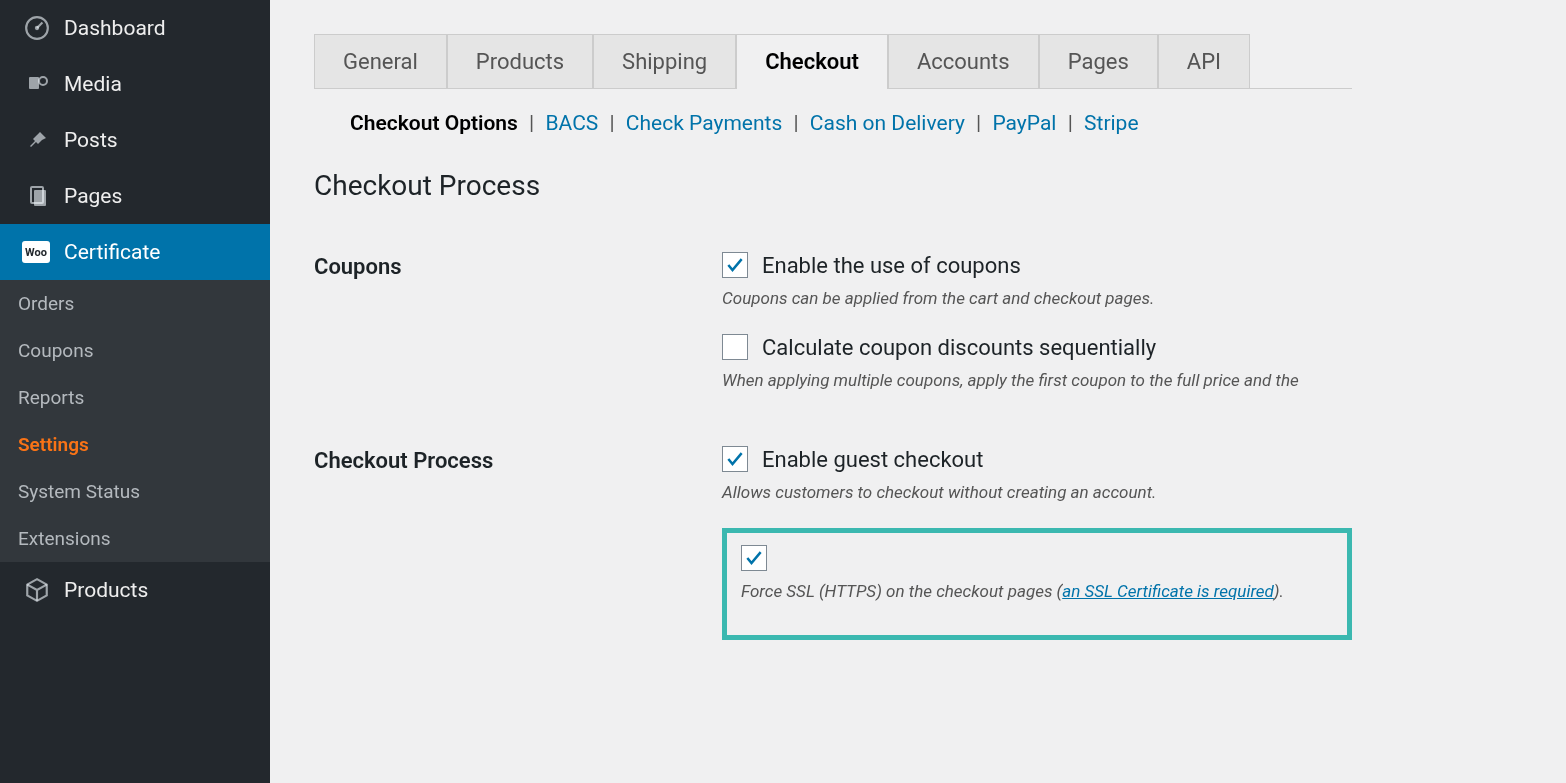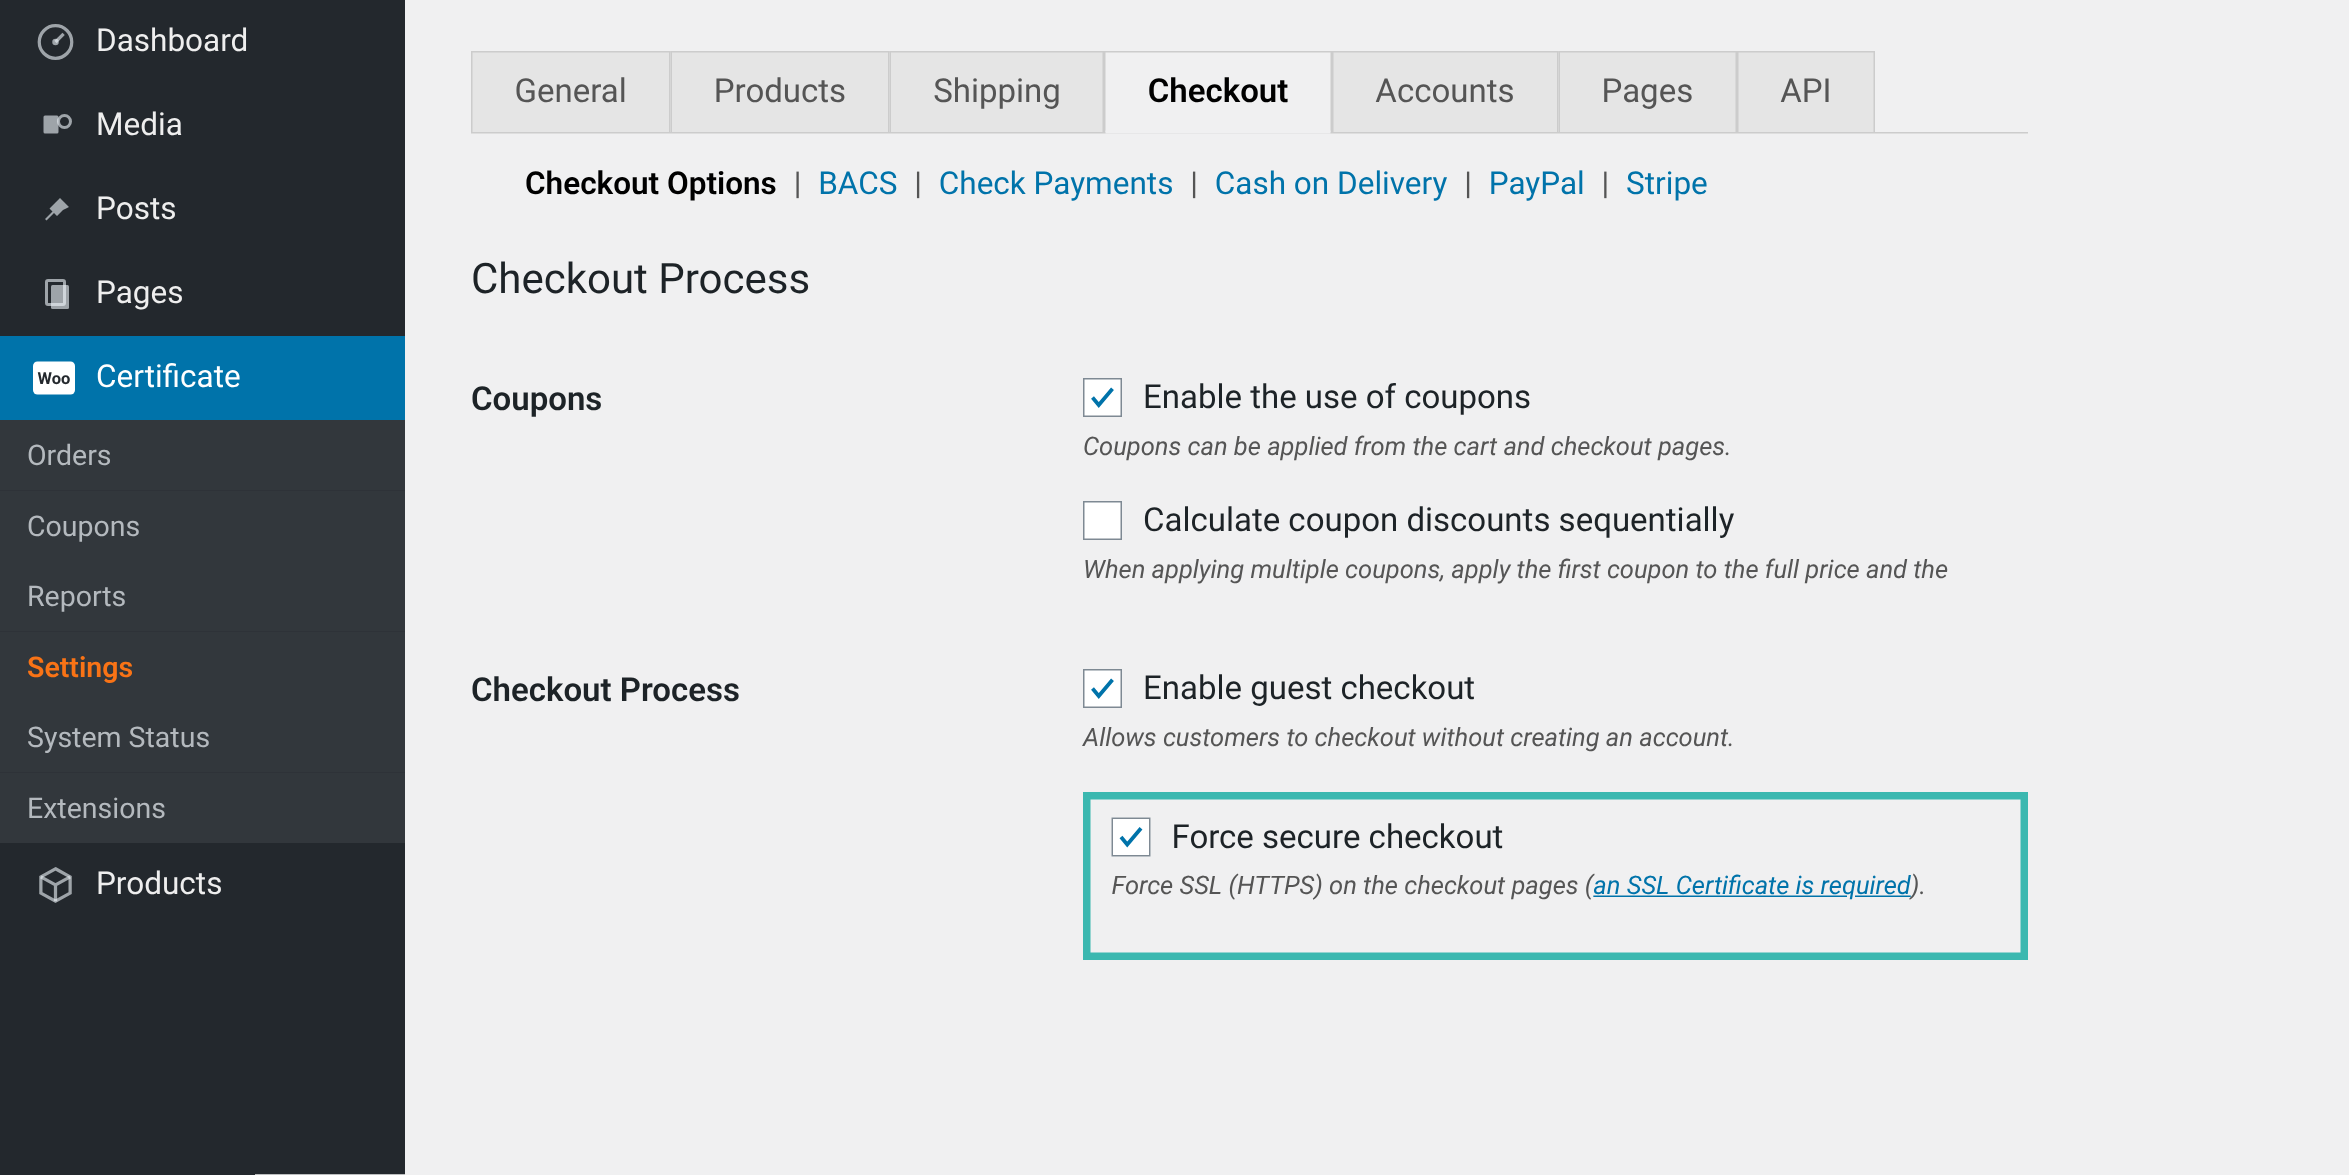--- a/index.html
+++ b/index.html
@@ -171,21 +171,20 @@
           </div>
           <div class="desc">Allows customers to checkout without creating an account.</div>
 
           <div class="highlight-box">
             <div class="check-row">
               <span class="checkbox checked">
                   <svg viewBox="0 0 24 24">
                     <polyline points="4 12 9 18 20 5"></polyline>
                   </svg>
                 </span>
-              <span class="check-label">Force secure checkout</span>
             </div>
             <div class="desc">
               <span>Force SSL (HTTPS) on the checkout pages (</span><a>an SSL Certificate is required</a><span>).</span>
             </div>
           </div>
         </div>
       </div>
     </div>
   </div>
 </div>

